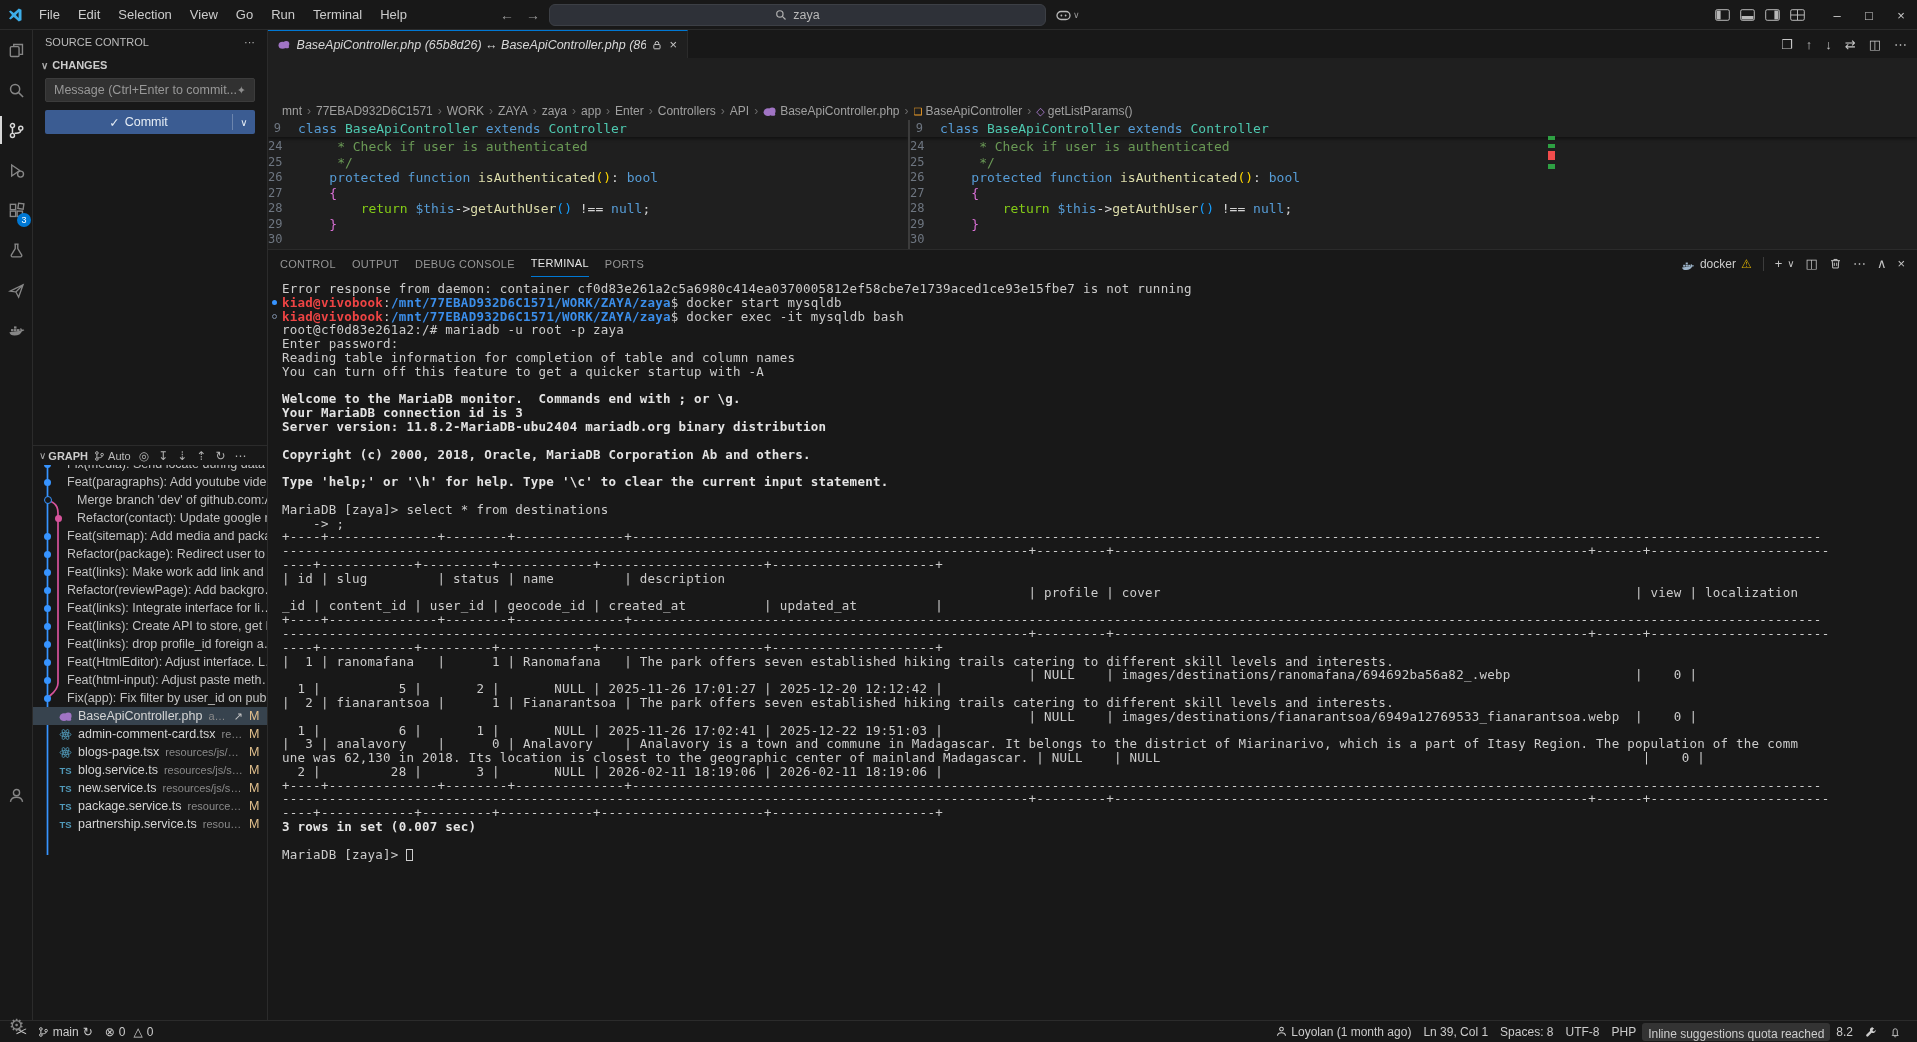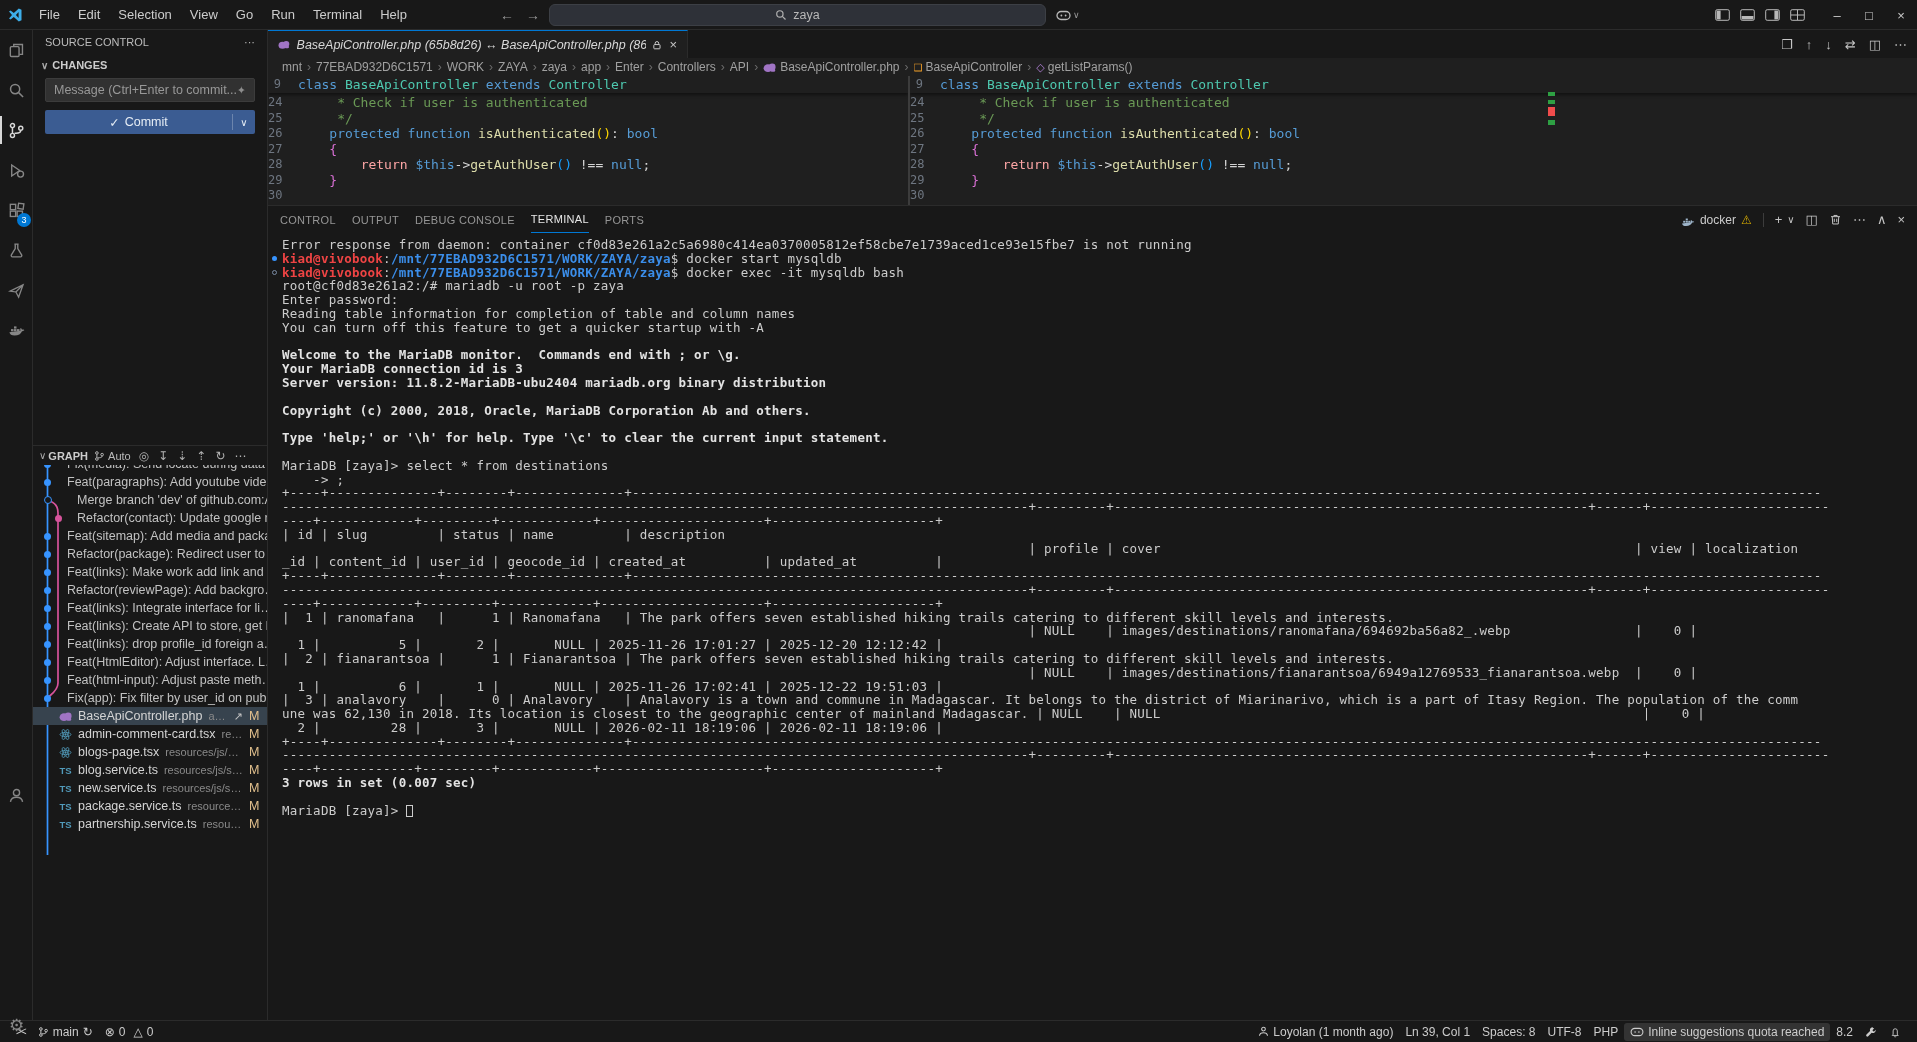--- a/index.html
+++ b/index.html
@@ -85,36 +85,36 @@
   .editor-region { flex:1; display:flex; flex-direction:column; background:#1f1f1f; min-width:0; }
   .tabstrip { height:28px; background:#181818; display:flex; align-items:stretch; position:relative; }
   .tab { background:#1f1f1f; border-top:1.5px solid #0078d4; border-right:1px solid #2b2b2b;
     display:flex; align-items:center; gap:6px; padding:0 10px; max-width:420px; }
   .tab-title { font-size:12.5px; font-style:italic; color:#d7d7d7; white-space:nowrap; overflow:hidden; }
   .tab .lock { color:#cccccc; }
   .tab .close { color:#c5c5c5; font-size:13px; margin-left:2px; }
   .editor-actions { position:absolute; right:10px; top:0; height:28px; display:flex; align-items:center; gap:13px;
     color:#c5c5c5; font-size:13px; }
   .breadcrumb { height:18px; display:flex; align-items:center; padding:0 14px; font-size:12px; color:#a0a0a0;
-    background:#1f1f1f; white-space:nowrap; overflow:hidden; }
+    background:#1f1f1f; white-space:nowrap; overflow:hidden;margin-top:44px; }
   .bc-item { display:flex; align-items:center; gap:3px; }
   .bc-sep { margin:0 5px; color:#6b6b6b; }
   .bc-class { color:#ee9d28; font-size:10px; }
   .bc-method { color:#b180d7; font-size:11px; }
 
   .diff { height:129px; display:flex; position:relative; background:#1f1f1f;
     font-family:"DejaVu Sans Mono", monospace; font-size:13px; }
   .pane { overflow:hidden; }
   .pane.left { width:640px; }
   .sash { width:2px; background:#3c3c3c; }
   .pane.right { flex:1; }
   .code-row { height:15.5px; line-height:15.5px; display:flex; white-space:pre; }
   .code-row.sticky { height:17px; line-height:17px; background:#1f1f1f; box-shadow:0 2px 3px rgba(0,0,0,.45); margin-bottom:2px; }
   .ln { width:30px; padding-right:17px; text-align:right; color:#6e7681; flex:none; font-size:12px; }
-  .kw{color:#569cd6}.cls{color:#4ec9b0}.cm{color:#6a9955}.fn{color:#dcdcaa}.ret{color:#fca5a5}
+  .kw{color:#569cd6}.cls{color:#4ec9b0}.cm{color:#6a9955}.fn{color:#dcdcaa}.ret{color:#84cc16}
   .b1{color:#ffd700}.b2{color:#da70d6}.b3{color:#179fff}.pl{color:#d4d4d4}
   .ruler-marks { position:absolute; left:1280px; top:0; width:7px; height:100%; }
   .ruler-marks div { position:absolute; left:0; width:7px; }
 
   
   .panel { flex:1; background:#181818; border-top:1px solid #2b2b2b; display:flex; flex-direction:column; min-height:0; }
   .panel-header { height:27px; display:flex; align-items:center; padding:0 12px; }
   .panel-tabs { display:flex; gap:16px; }
   .panel-tab { font-size:11px; letter-spacing:.3px; color:#969696; height:27px; display:flex; align-items:center; }
   .panel-tab.active { color:#e7e7e7; border-bottom:1px solid #0078d4; }
@@ -133,21 +133,21 @@
   .t-mark.filled { background:#3794ff; }
   .t-mark.hollow { border:1px solid #7a8aa3; width:5px; height:5px; background:transparent; }
   .box-cursor { display:inline-block; width:7px; height:12px; border:1px solid #cccccc; vertical-align:-2px; }
 
   
   .statusbar { height:22px; background:#181818; border-top:1px solid #2b2b2b; display:flex; align-items:center;
     padding:0 10px; font-size:12px; color:#cccccc; }
   .sb-item { display:flex; align-items:center; gap:4px; padding:0 6px; height:22px; }
   .sb-left { display:flex; align-items:center; }
   .sb-right { margin-left:auto; display:flex; align-items:center; }
-  .sb-item.pill { background:#333333; border-radius:3px; height:18px; }
+  .sb-item.pill { background:#333333; border-radius:3px; height:18px;flex-direction:column; }
   .remote-glyph { font-size:10px; letter-spacing:-1px; color:#d0d0d0; }
 </style>
 </head>
 <body>
 
 <div class="titlebar">
   <div class="vs-logo">
     <svg width="16" height="16" viewBox="0 0 16 16">
         <path fill="#3daee9" d="M11.8 1.5 14.5 2.8v10.4l-2.7 1.3-5-4.6-3.2 2.6-1.6-.9 3-3.6-3-3.6 1.6-.9 3.2 2.6 5-4.6zM11.6 5.1 8.9 8l2.7 2.9V5.1z"></path>
       </svg>

